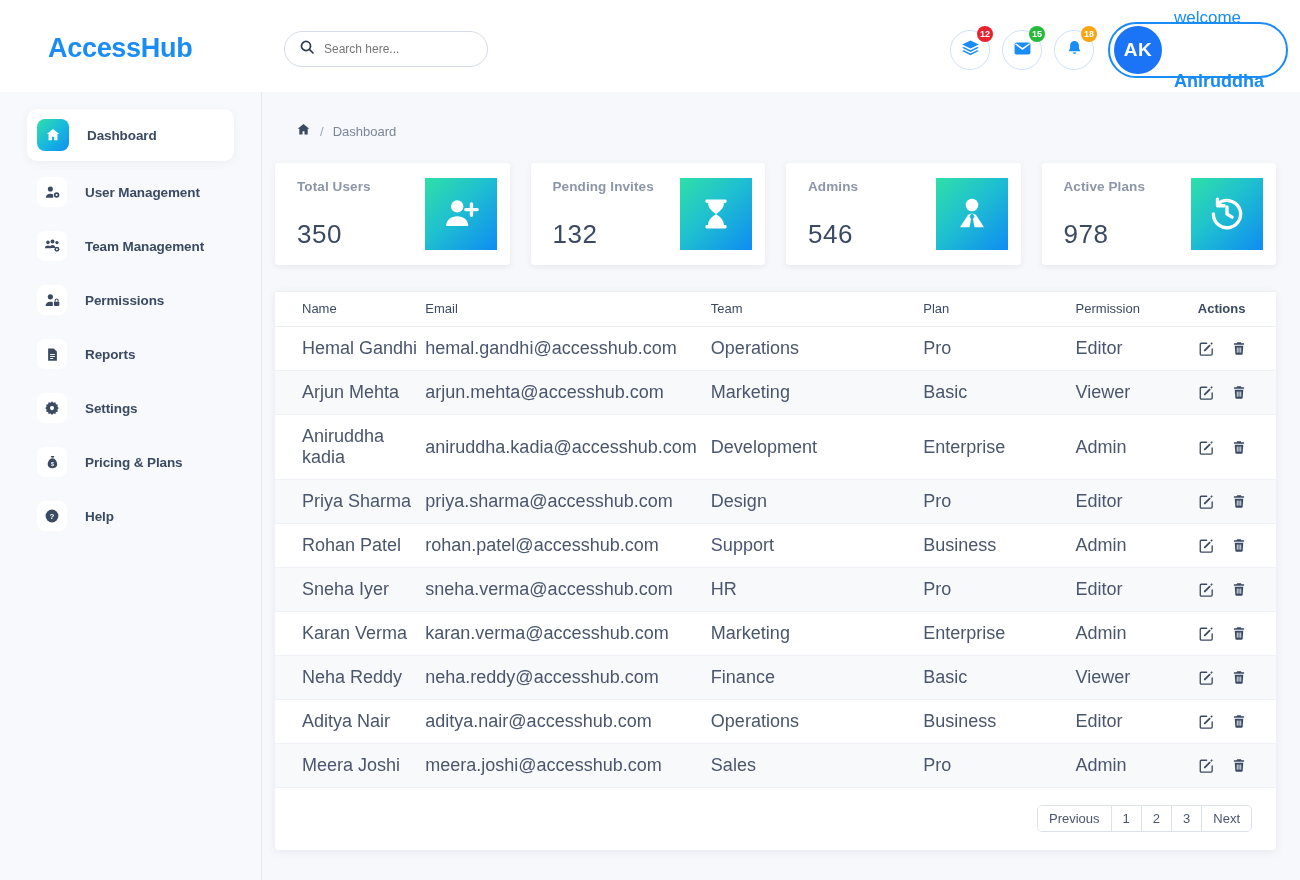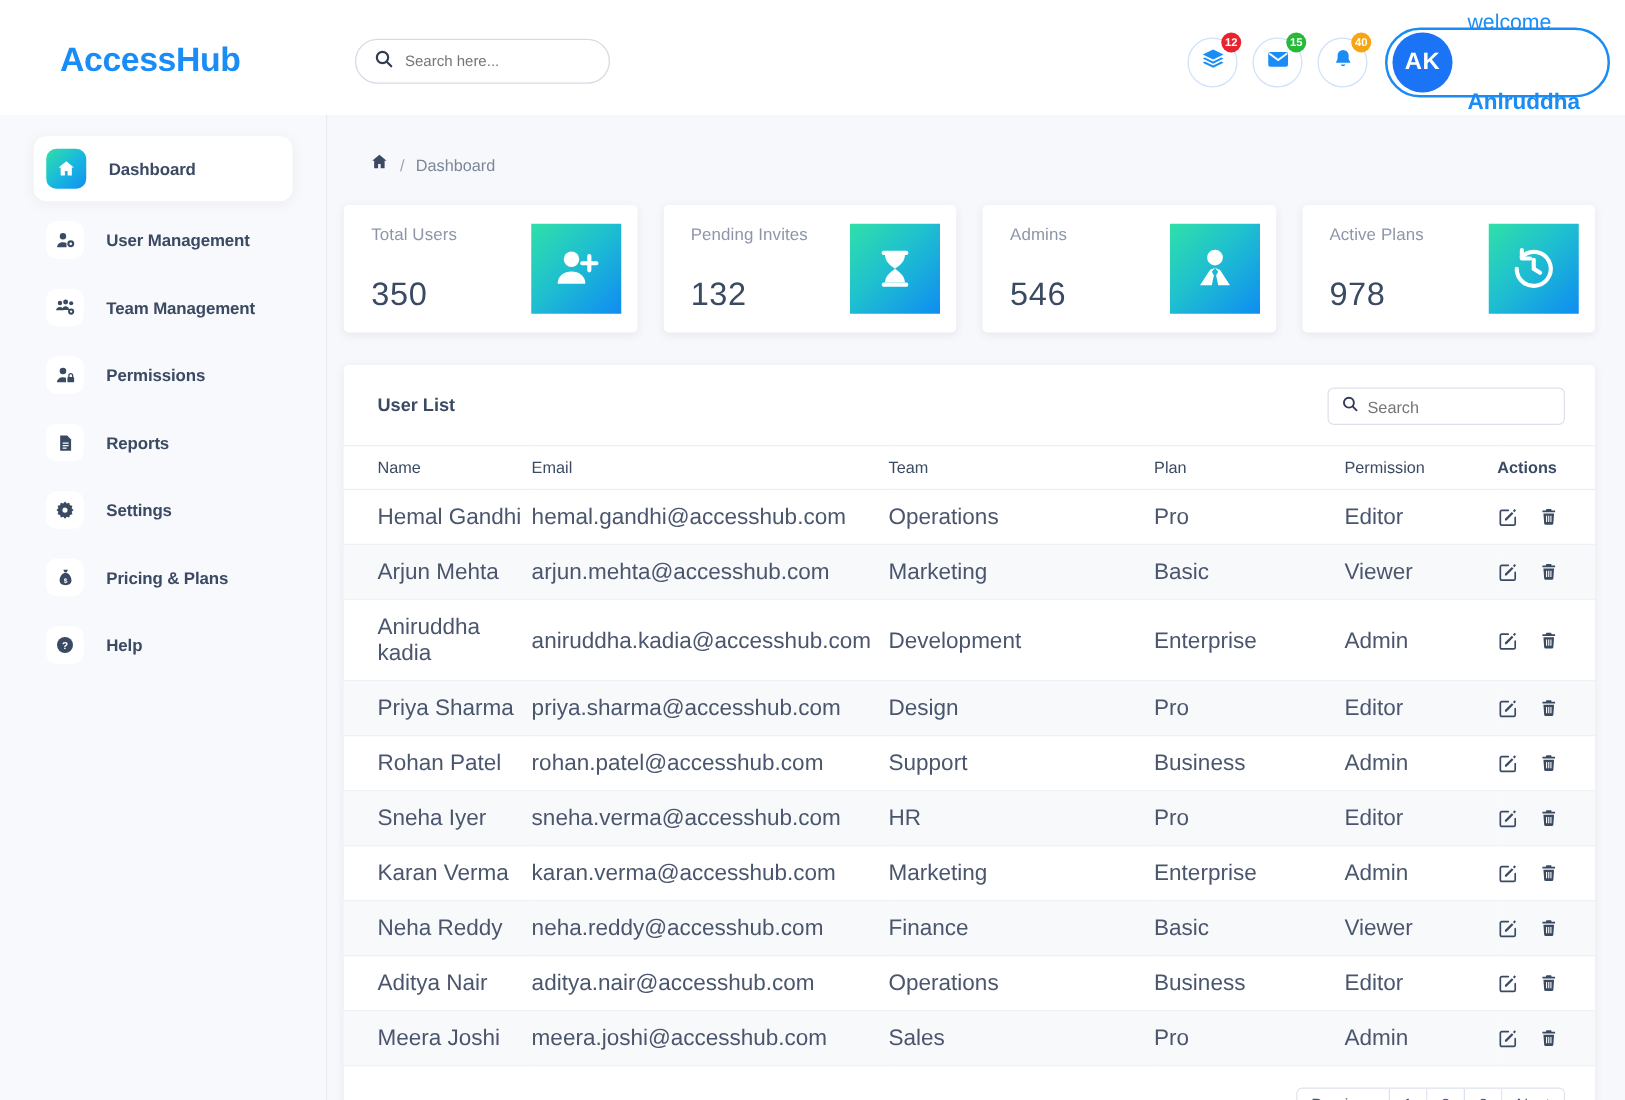--- a/index.html
+++ b/index.html
@@ -132,21 +132,21 @@
   .stat-card {
     width: 244px; height: 102px;
     background: #fff; border-radius: 4px;
     box-shadow: 0 2px 7px rgba(60,80,120,0.09);
     display: flex; align-items: center; justify-content: space-between;
     padding: 0 0 0 22px;
     position: relative;
   }
   .stat-texts { display: flex; flex-direction: column; justify-content: center; }
   .stat-label {
-    font-size: 13.5px; font-weight: normal; color: #8c96a8;
+    font-size: 13.5px; font-weight: bold; color: #8c96a8;
     letter-spacing: 0.1px; margin-bottom: 25px;
   }
   .stat-value {
     font-size: 26px; color: #3b4a63; letter-spacing: 0.5px;
   }
   .stat-ico {
     width: 72px; height: 72px; margin-right: 13px;
     background: linear-gradient(135deg, #2fe0a8 0%, #1fc0cf 45%, #0f8cf2 100%);
     display: flex; align-items: center; justify-content: center;
     flex: 0 0 auto;
@@ -257,21 +257,21 @@
       <span class="badge badge-green">15</span>
     </div>
 
     <div class="icon-btn">
       <span>
         <svg width="19" height="19" viewBox="0 0 24 24" fill="#1a8cf5">
           <path d="M12 2.4a5.6 5.6 0 0 0-5.6 5.6v3.6L4.6 15.4h14.8L17.6 11.6V8A5.6 5.6 0 0 0 12 2.4z"></path>
           <path d="M9.6 17.2a2.5 2.5 0 0 0 4.8 0z"></path>
         </svg>
       </span>
-      <span class="badge badge-orange">40</span>
+      <span class="badge badge-orange">18</span>
     </div>
 
     <div class="welcome-pill">
       <div class="avatar">AK</div>
       <div class="welcome-text">
         <span class="w1">welcome</span>
         <span class="w2">Aniruddha</span>
       </div>
     </div>
   </div>
@@ -434,32 +434,20 @@
         <svg width="38" height="38" viewBox="0 0 24 24" fill="none" stroke="#ffffff" stroke-width="2.1">
           <path d="M3.4 12a8.6 8.6 0 1 0 2.6-6.1" stroke-linecap="round"></path>
           <path d="M6 2.6v4.2h4.2" stroke-linecap="round" stroke-linejoin="round"></path>
           <path d="M12 7.5V12l3.2 2" stroke-linecap="round"></path>
         </svg>
       </div>
     </div>
   </div>
 
   <div class="panel">
-    <div class="panel-head">
-      <span class="panel-title">User List</span>
-      <div class="panel-search">
-        <span class="mag">
-          <svg width="14" height="14" viewBox="0 0 24 24" fill="none" stroke="#2f3b52" stroke-width="2.6">
-            <circle cx="10.5" cy="10.5" r="6.8"></circle>
-              <line x1="15.6" y1="15.6" x2="21" y2="21" stroke-linecap="round"></line>
-          </svg>
-        </span>
-        <input placeholder="Search" style="">
-      </div>
-    </div>
 
     <table>
       <thead>
         <tr>
           <th class="c-name">Name</th>
           <th class="c-email">Email</th>
           <th class="c-team">Team</th>
           <th class="c-plan">Plan</th>
           <th class="c-perm">Permission</th>
           <th class="c-act actions-h">Actions</th>

